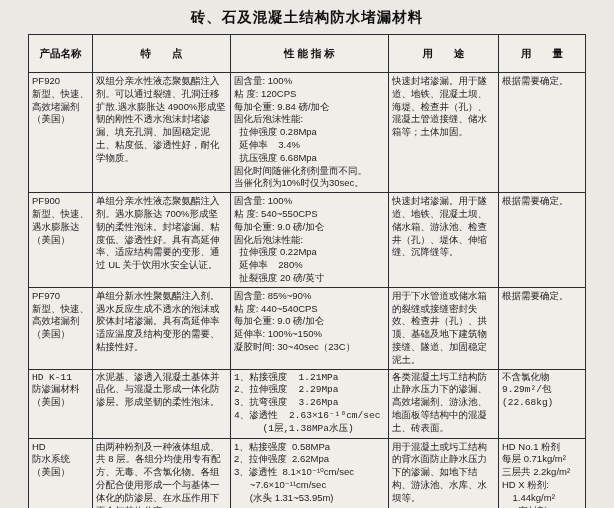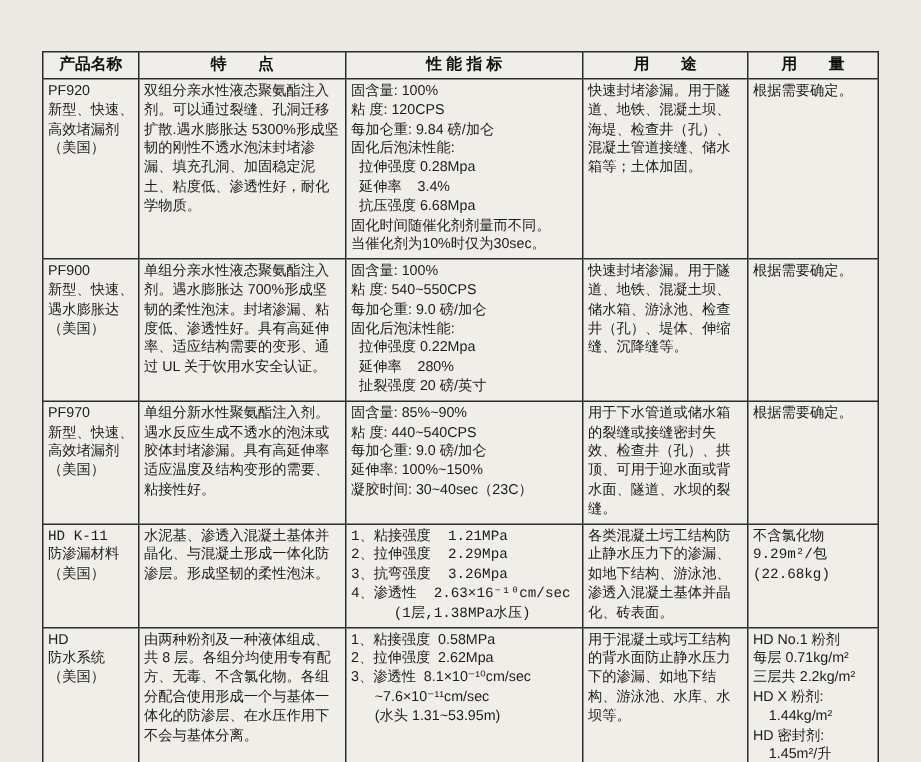--- a/index.html
+++ b/index.html
@@ -34,37 +34,38 @@
     vertical-align: top;
     padding: 2px 3px;
     font-size: 9.5px;
     line-height: 12.8px;
     color: #1c1c1c;
   }
   table.main th {
     font-size: 10.5px;
     font-weight: bold;
     text-align: center;
-    padding: 2px 1px;
+    padding: 12px 1px;
     line-height: 13px;
     height: 18px;
     color: #111;
   }
   td .cellwrap { white-space: pre-wrap; word-break: break-all; }
   tr.r1 { height: 114px; }
   tr.r2 { height: 90px; }
   tr.r3 { height: 66px; }
   tr.r4 { height: 66px; font-family: Liberation Mono, monospace; }
   tr.r5 { height: 89px; }
 </style>
 </head>
 <body>
 
 <div class="page">
 
+  <div class="doc-title">砖、石及混凝土结构防水堵漏材料</div>
 
   <table class="main">
     <colgroup>
       <col class="c1">
         <col class="c2">
         <col class="c3">
         <col class="c4">
         <col class="c5">
     </colgroup>
     <thead>
@@ -78,21 +79,21 @@
     </thead>
     <tbody>
       <tr class="r1">
         <td>
             <div class="cellwrap">PF920
 新型、快速、
 高效堵漏剂
 （美国）</div>
           </td>
         <td>
-            <div class="cellwrap">双组分亲水性液态聚氨酯注入剂。可以通过裂缝、孔洞迁移扩散.遇水膨胀达 5300%形成坚韧的刚性不透水泡沫封堵渗漏、填充孔洞、加固稳定泥土、粘度低、渗透性好，耐化学物质。</div>
+            <div class="cellwrap">双组分亲水性液态聚氨酯注入剂。可以通过裂缝、孔洞迁移扩散.遇水膨胀达 4900%形成坚韧的刚性不透水泡沫封堵渗漏、填充孔洞、加固稳定泥土、粘度低、渗透性好，耐化学物质。</div>
           </td>
         <td>
             <div class="cellwrap">固含量: 100%
 粘 度: 120CPS
 每加仑重: 9.84 磅/加仑
 固化后泡沫性能:
   拉伸强度 0.28Mpa
   延伸率    3.4%
   抗压强度 6.68Mpa
 固化时间随催化剂剂量而不同。
@@ -142,21 +143,21 @@
             <div class="cellwrap">单组分新水性聚氨酯注入剂。遇水反应生成不透水的泡沫或胶体封堵渗漏。具有高延伸率适应温度及结构变形的需要、粘接性好。</div>
           </td>
         <td>
             <div class="cellwrap">固含量: 85%~90%
 粘 度: 440~540CPS
 每加仑重: 9.0 磅/加仑
 延伸率: 100%~150%
 凝胶时间: 30~40sec（23C）</div>
           </td>
         <td>
-            <div class="cellwrap">用于下水管道或储水箱的裂缝或接缝密封失效、检查井（孔）、拱顶、可用于迎水面或背水面、隧道、水坝的裂缝。</div>
+            <div class="cellwrap">用于下水管道或储水箱的裂缝或接缝密封失效、检查井（孔）、拱顶、基础及地下建筑物接缝、隧道、加固稳定泥土。</div>
           </td>
         <td>
             <div class="cellwrap">根据需要确定。</div>
           </td>
       </tr>
       <tr class="r4">
         <td>
             <div class="cellwrap">HD K-11
 防渗漏材料
 （美国）</div>
@@ -165,21 +166,21 @@
             <div class="cellwrap">水泥基、渗透入混凝土基体并晶化、与混凝土形成一体化防渗层。形成坚韧的柔性泡沫。</div>
           </td>
         <td>
             <div class="cellwrap">1、粘接强度  1.21MPa
 2、拉伸强度  2.29Mpa
 3、抗弯强度  3.26Mpa
 4、渗透性  2.63×16⁻¹⁰cm/sec
      (1层,1.38MPa水压)</div>
           </td>
         <td>
-            <div class="cellwrap">各类混凝土圬工结构防止静水压力下的渗漏、如地下结构、游泳池、渗透入混凝土基体并晶化、砖表面。</div>
+            <div class="cellwrap">各类混凝土圬工结构防止静水压力下的渗漏、高效堵漏剂、游泳池、地面板等结构中的混凝土、砖表面。</div>
           </td>
         <td>
             <div class="cellwrap">不含氯化物
 9.29m²/包
 (22.68kg)</div>
           </td>
       </tr>
       <tr class="r5">
         <td>
             <div class="cellwrap">HD

